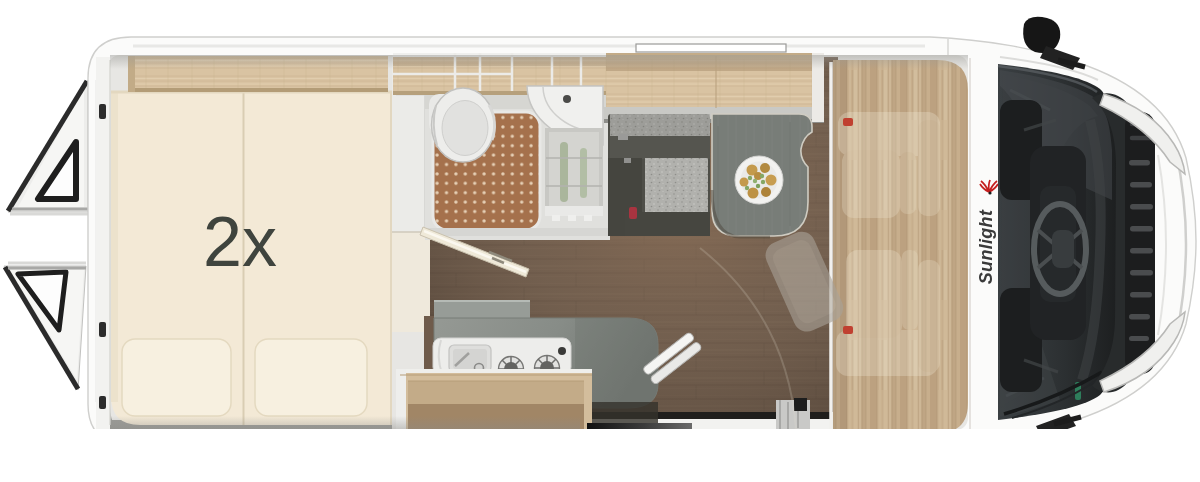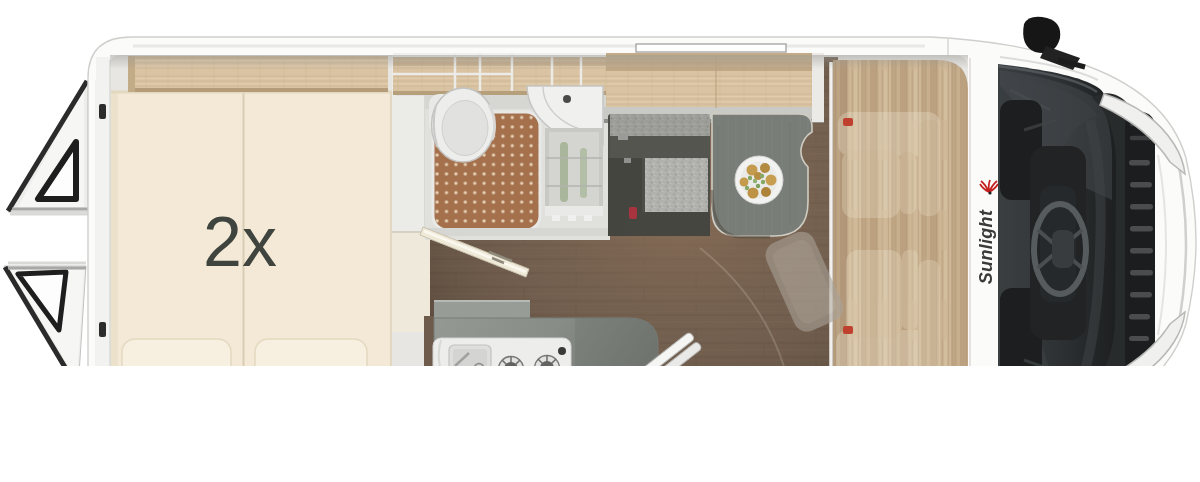--- a/index.html
+++ b/index.html
@@ -1,16 +1,16 @@
 <!DOCTYPE html>
 <html><head>
 <meta charset="utf-8">
 <style>
 html,body{margin:0;padding:0;background:#ffffff;}
-#stage{position:relative;width:1200px;height:366px;overflow:hidden;background:#ffffff;
+#stage{position:relative;width:1200px;height:429px;overflow:hidden;background:#ffffff;
 font-family:"Liberation Sans",sans-serif;}
 svg{display:block;}
 </style>
 </head>
 <body>
 <div id="stage">
 <svg width="1200" height="482" viewBox="0 0 1200 482" xmlns="http://www.w3.org/2000/svg">
 <defs>
 <pattern id="oakH" width="46" height="18" patternUnits="userSpaceOnUse">
   <rect width="46" height="18" fill="#d9c3a2"></rect>

